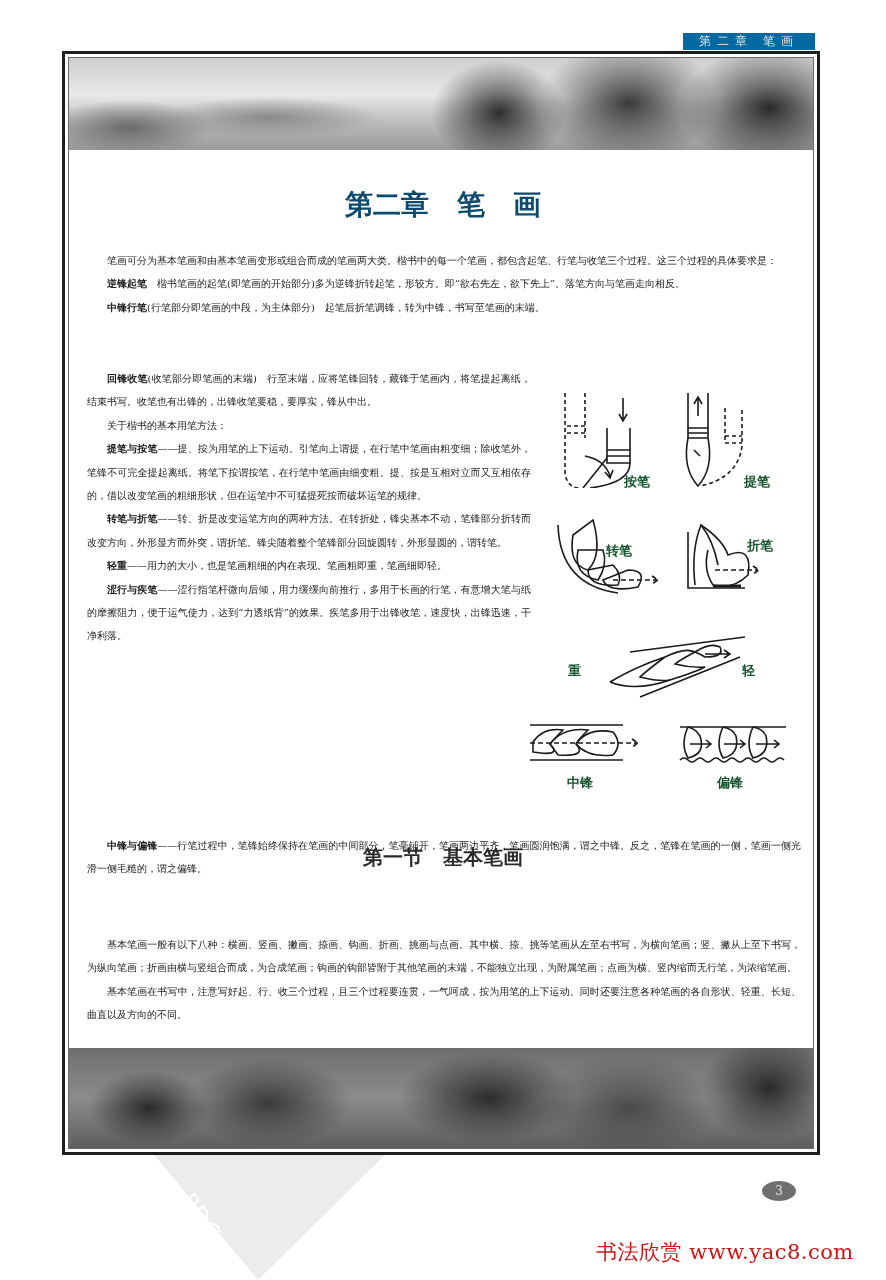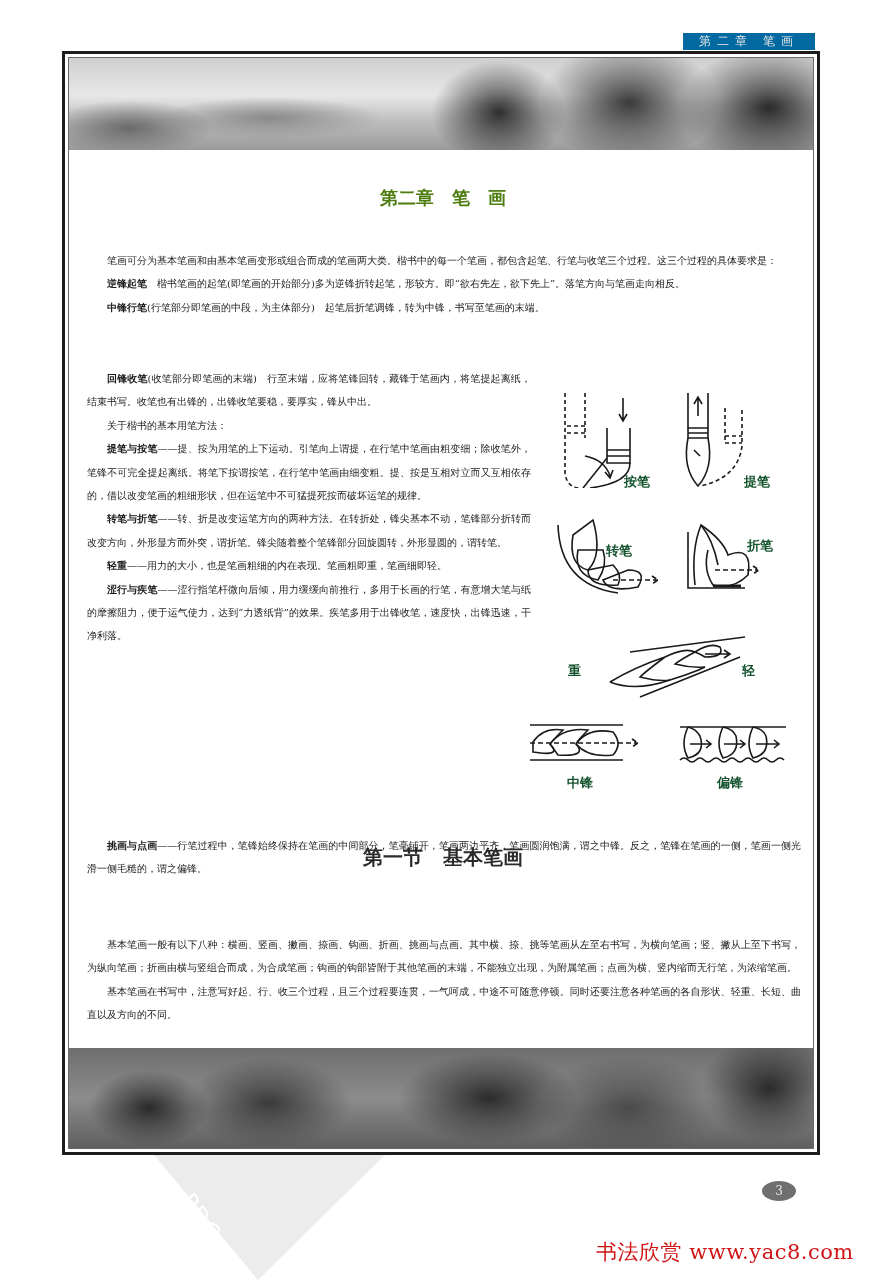--- a/index.html
+++ b/index.html
@@ -43,21 +43,21 @@
     position: absolute; left: 150px; top: 1150px; width: 240px; height: 130px;
     background: #ececec; clip-path: polygon(0 0, 100% 0, 45% 100%);
   }
   .pdg {
     position: absolute; left: 175px; top: 1205px; color: #fff; font-family: "DejaVu Sans", sans-serif;
     font-size: 22px; transform: rotate(55deg); letter-spacing: 2px;
   }
 
   .chapter-title {
     position: absolute; left: 0; right: 0; top: 186px; text-align: center;
-    font-family: "DejaVu Sans", sans-serif; font-size: 18px; font-weight: bold; color: #4d7c0f;
+    font-family: "DejaVu Sans", sans-serif; font-size: 28px; font-weight: bold; color: #0c4a6e;
     word-spacing: 14px;
   }
   .body-text {
     position: absolute; font-size: 10px; line-height: 23.4px; color: #1c1c1c;
     text-align: justify;
   }
   .body-text p { text-indent: 2em; }
   .body-text b { font-family: "DejaVu Sans", sans-serif; font-weight: bold; }
   .full { left: 87px; width: 714px; }
   .narrow { left: 87px; width: 444px; }
@@ -105,21 +105,21 @@
 <div class="body-text narrow" style="top:367px;">
   <p><b>回锋收笔</b><span>(收笔部分即笔画的末端)　行至末端，应将笔锋回转，藏锋于笔画内，将笔提起离纸，结束书写。收笔也有出锋的，出锋收笔要稳，要厚实，锋从中出。</span></p>
   <p>关于楷书的基本用笔方法：</p>
   <p><b>提笔与按笔</b><span>——提、按为用笔的上下运动。引笔向上谓提，在行笔中笔画由粗变细；除收笔外，笔锋不可完全提起离纸。将笔下按谓按笔，在行笔中笔画由细变粗。提、按是互相对立而又互相依存的，借以改变笔画的粗细形状，但在运笔中不可猛提死按而破坏运笔的规律。</span></p>
   <p><b>转笔与折笔</b><span>——转、折是改变运笔方向的两种方法。在转折处，锋尖基本不动，笔锋部分折转而改变方向，外形显方而外突，谓折笔。锋尖随着整个笔锋部分回旋圆转，外形显圆的，谓转笔。</span></p>
   <p><b>轻重</b><span>——用力的大小，也是笔画粗细的内在表现。笔画粗即重，笔画细即轻。</span></p>
   <p><b>涩行与疾笔</b><span>——涩行指笔杆微向后倾，用力缓缓向前推行，多用于长画的行笔，有意增大笔与纸的摩擦阻力，便于运气使力，达到“力透纸背”的效果。疾笔多用于出锋收笔，速度快，出锋迅速，干净利落。</span></p>
 </div>
 
 <div class="body-text full" style="top:834px;">
-  <p><b>挑画与点画</b><span>——行笔过程中，笔锋始终保持在笔画的中间部分，笔毫铺开，笔画两边平齐，笔画圆润饱满，谓之中锋。反之，笔锋在笔画的一侧，笔画一侧光滑一侧毛糙的，谓之偏锋。</span></p>
+  <p><b>中锋与偏锋</b><span>——行笔过程中，笔锋始终保持在笔画的中间部分，笔毫铺开，笔画两边平齐，笔画圆润饱满，谓之中锋。反之，笔锋在笔画的一侧，笔画一侧光滑一侧毛糙的，谓之偏锋。</span></p>
 </div>
 
 <div class="figure" style="left:555px; top:388px; width:90px; height:100px;">
   <svg width="90" height="100" viewBox="0 0 90 100" fill="none" stroke="#1a1a1a" stroke-width="1.6">
     <path d="M10 5 V85 Q12 100 25 100" stroke-dasharray="4 3"></path>
     <path d="M30 5 V50" stroke-dasharray="4 3"></path>
     <path d="M12 38 H32 M12 45 H32" stroke-dasharray="4 3"></path>
     <path d="M52 40 V75 H75 V40"></path>
     <path d="M52 62 H75 M52 68 H75"></path>
     <path d="M75 75 Q75 95 35 100"></path>
@@ -202,17 +202,17 @@
     <path d="M46 20 H66 M62 16 L67 20 L62 24"></path>
     <path d="M78 20 H100 M96 16 L101 20 L96 24"></path>
   </svg>
 </div>
 <span class="fig-label" style="left:717px; top:774px;">偏锋</span>
 
 <h2 class="section-title">第一节　基本笔画</h2>
 
 <div class="body-text full" style="top:933px;">
   <p>基本笔画一般有以下八种：横画、竖画、撇画、捺画、钩画、折画、挑画与点画。其中横、捺、挑等笔画从左至右书写，为横向笔画；竖、撇从上至下书写，为纵向笔画；折画由横与竖组合而成，为合成笔画；钩画的钩部皆附于其他笔画的末端，不能独立出现，为附属笔画；点画为横、竖内缩而无行笔，为浓缩笔画。</p>
-  <p>基本笔画在书写中，注意写好起、行、收三个过程，且三个过程要连贯，一气呵成，中途不可随意停顿。同时还要注意各种笔画的各自形状、轻重、长短、曲直以及方向的不同。</p>
+  <p>基本笔画在书写中，注意写好起、行、收三个过程，且三个过程要连贯，一气呵成，按为用笔的上下运动。同时还要注意各种笔画的各自形状、轻重、长短、曲直以及方向的不同。</p>
 </div>
 
 <div class="page-number">3</div>
 <div class="footer-link">书法欣赏 www.yac8.com</div>
 
 </body></html>

